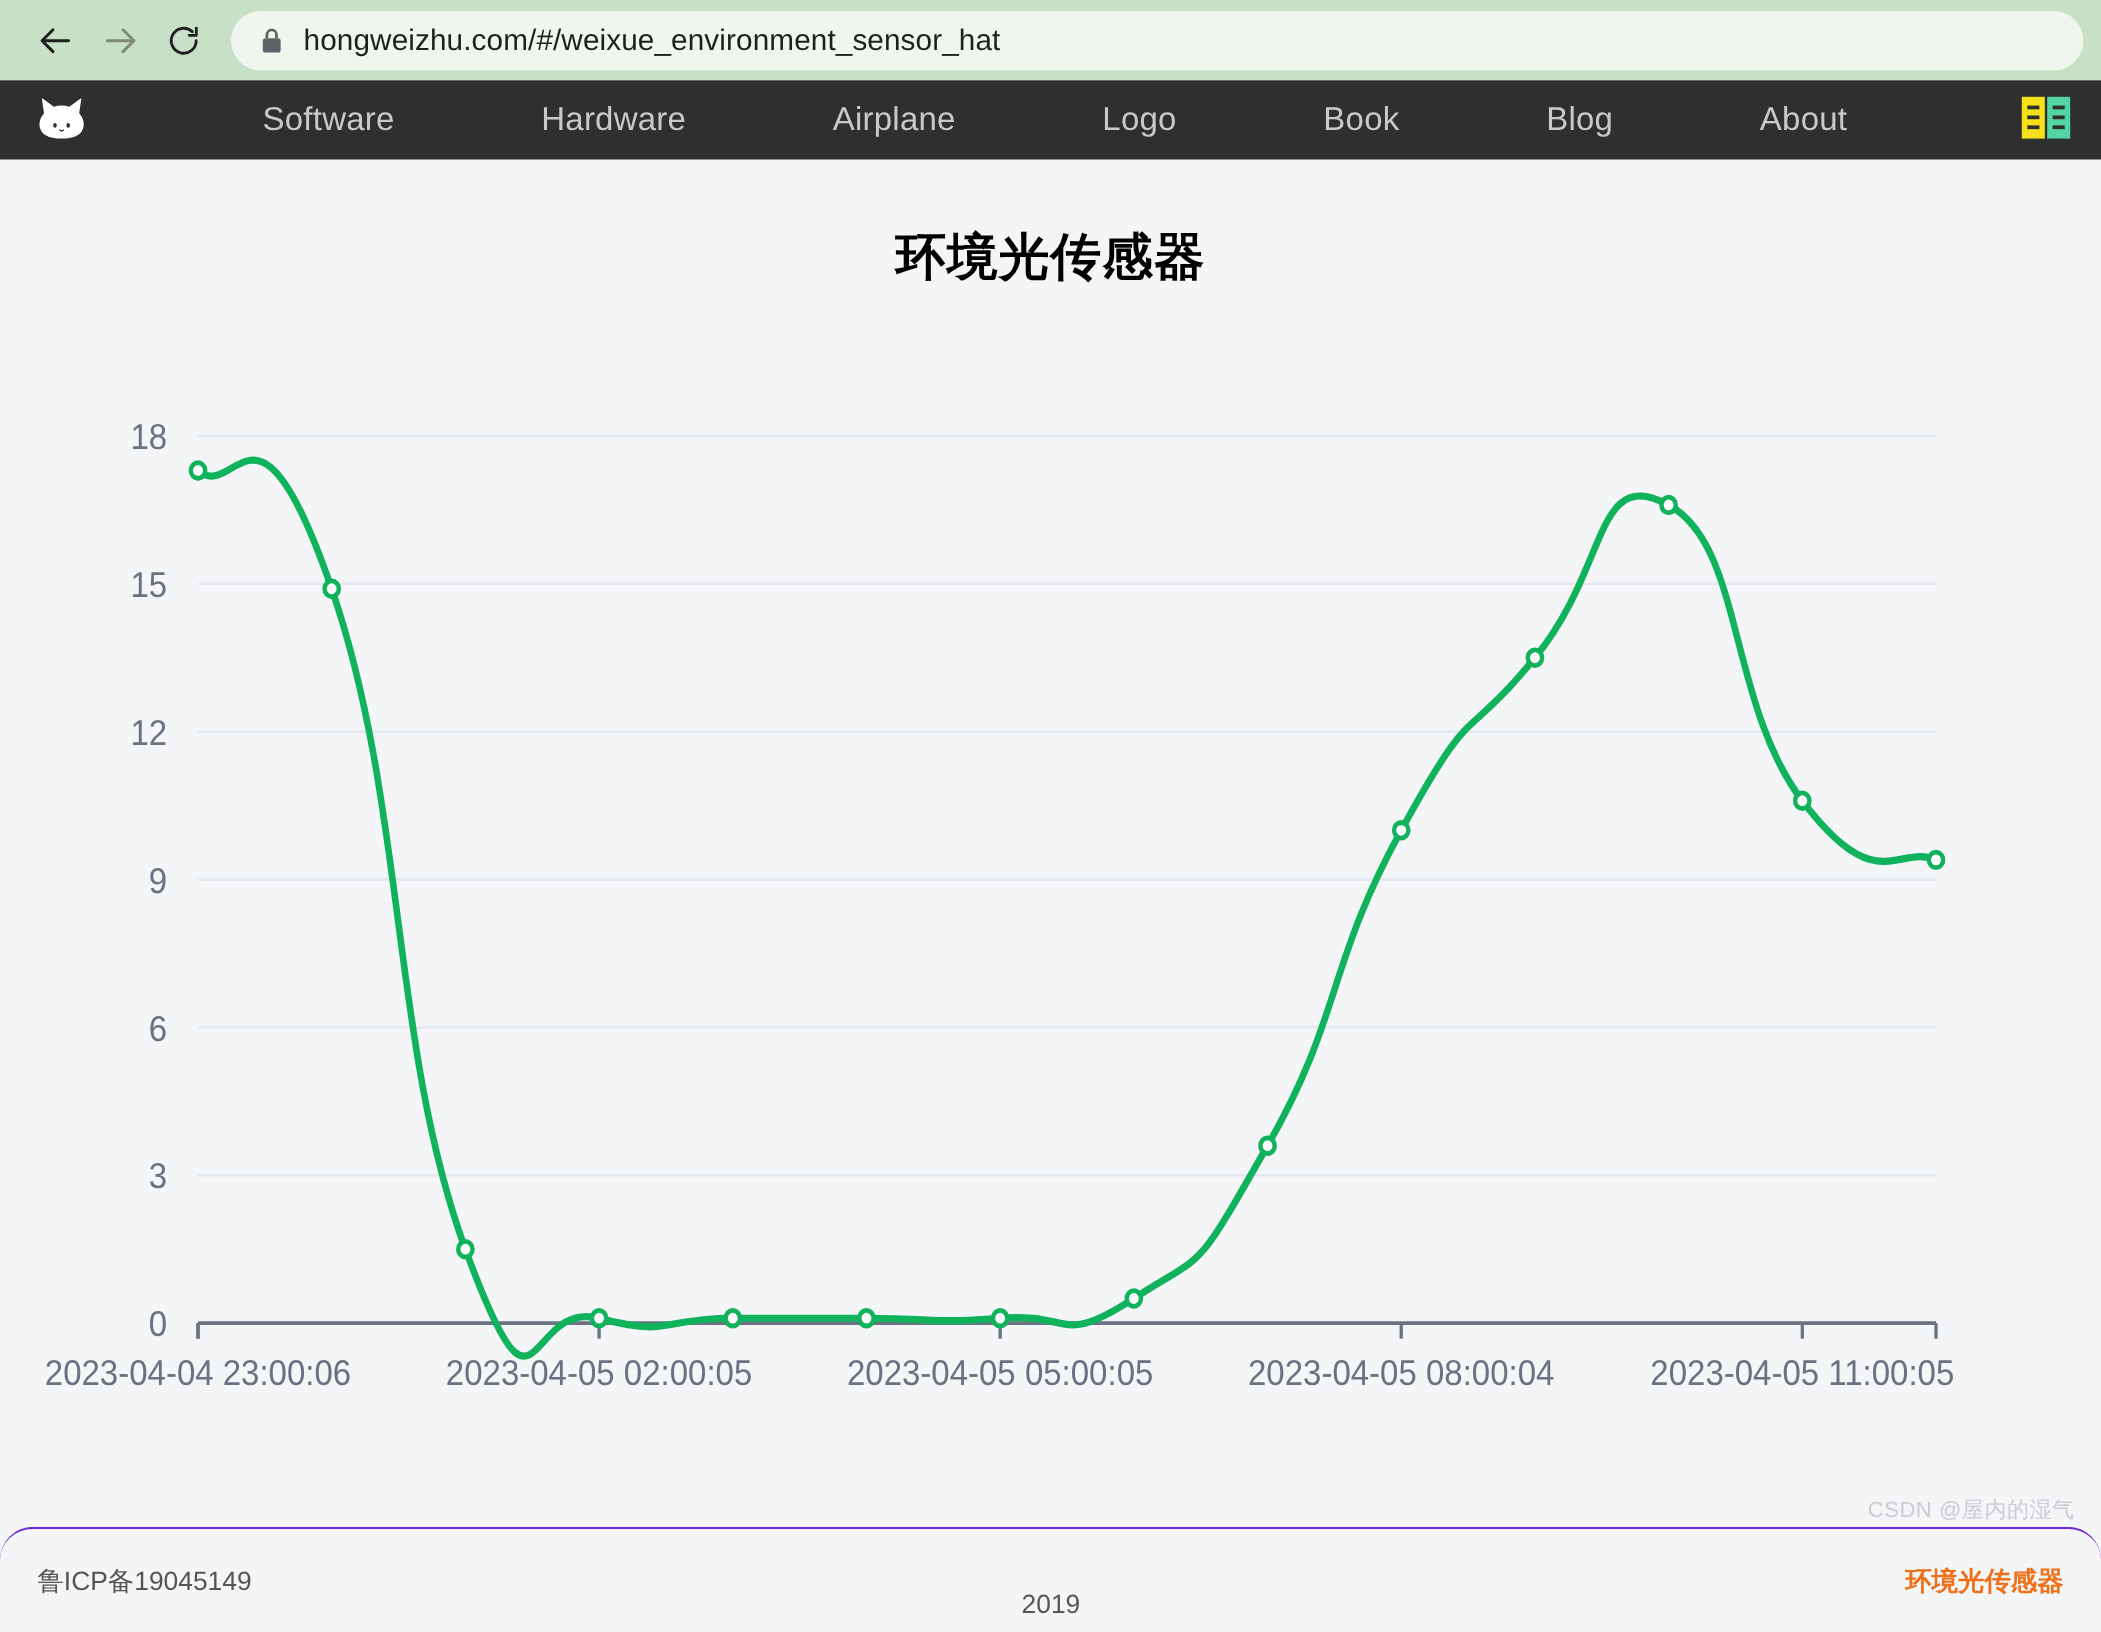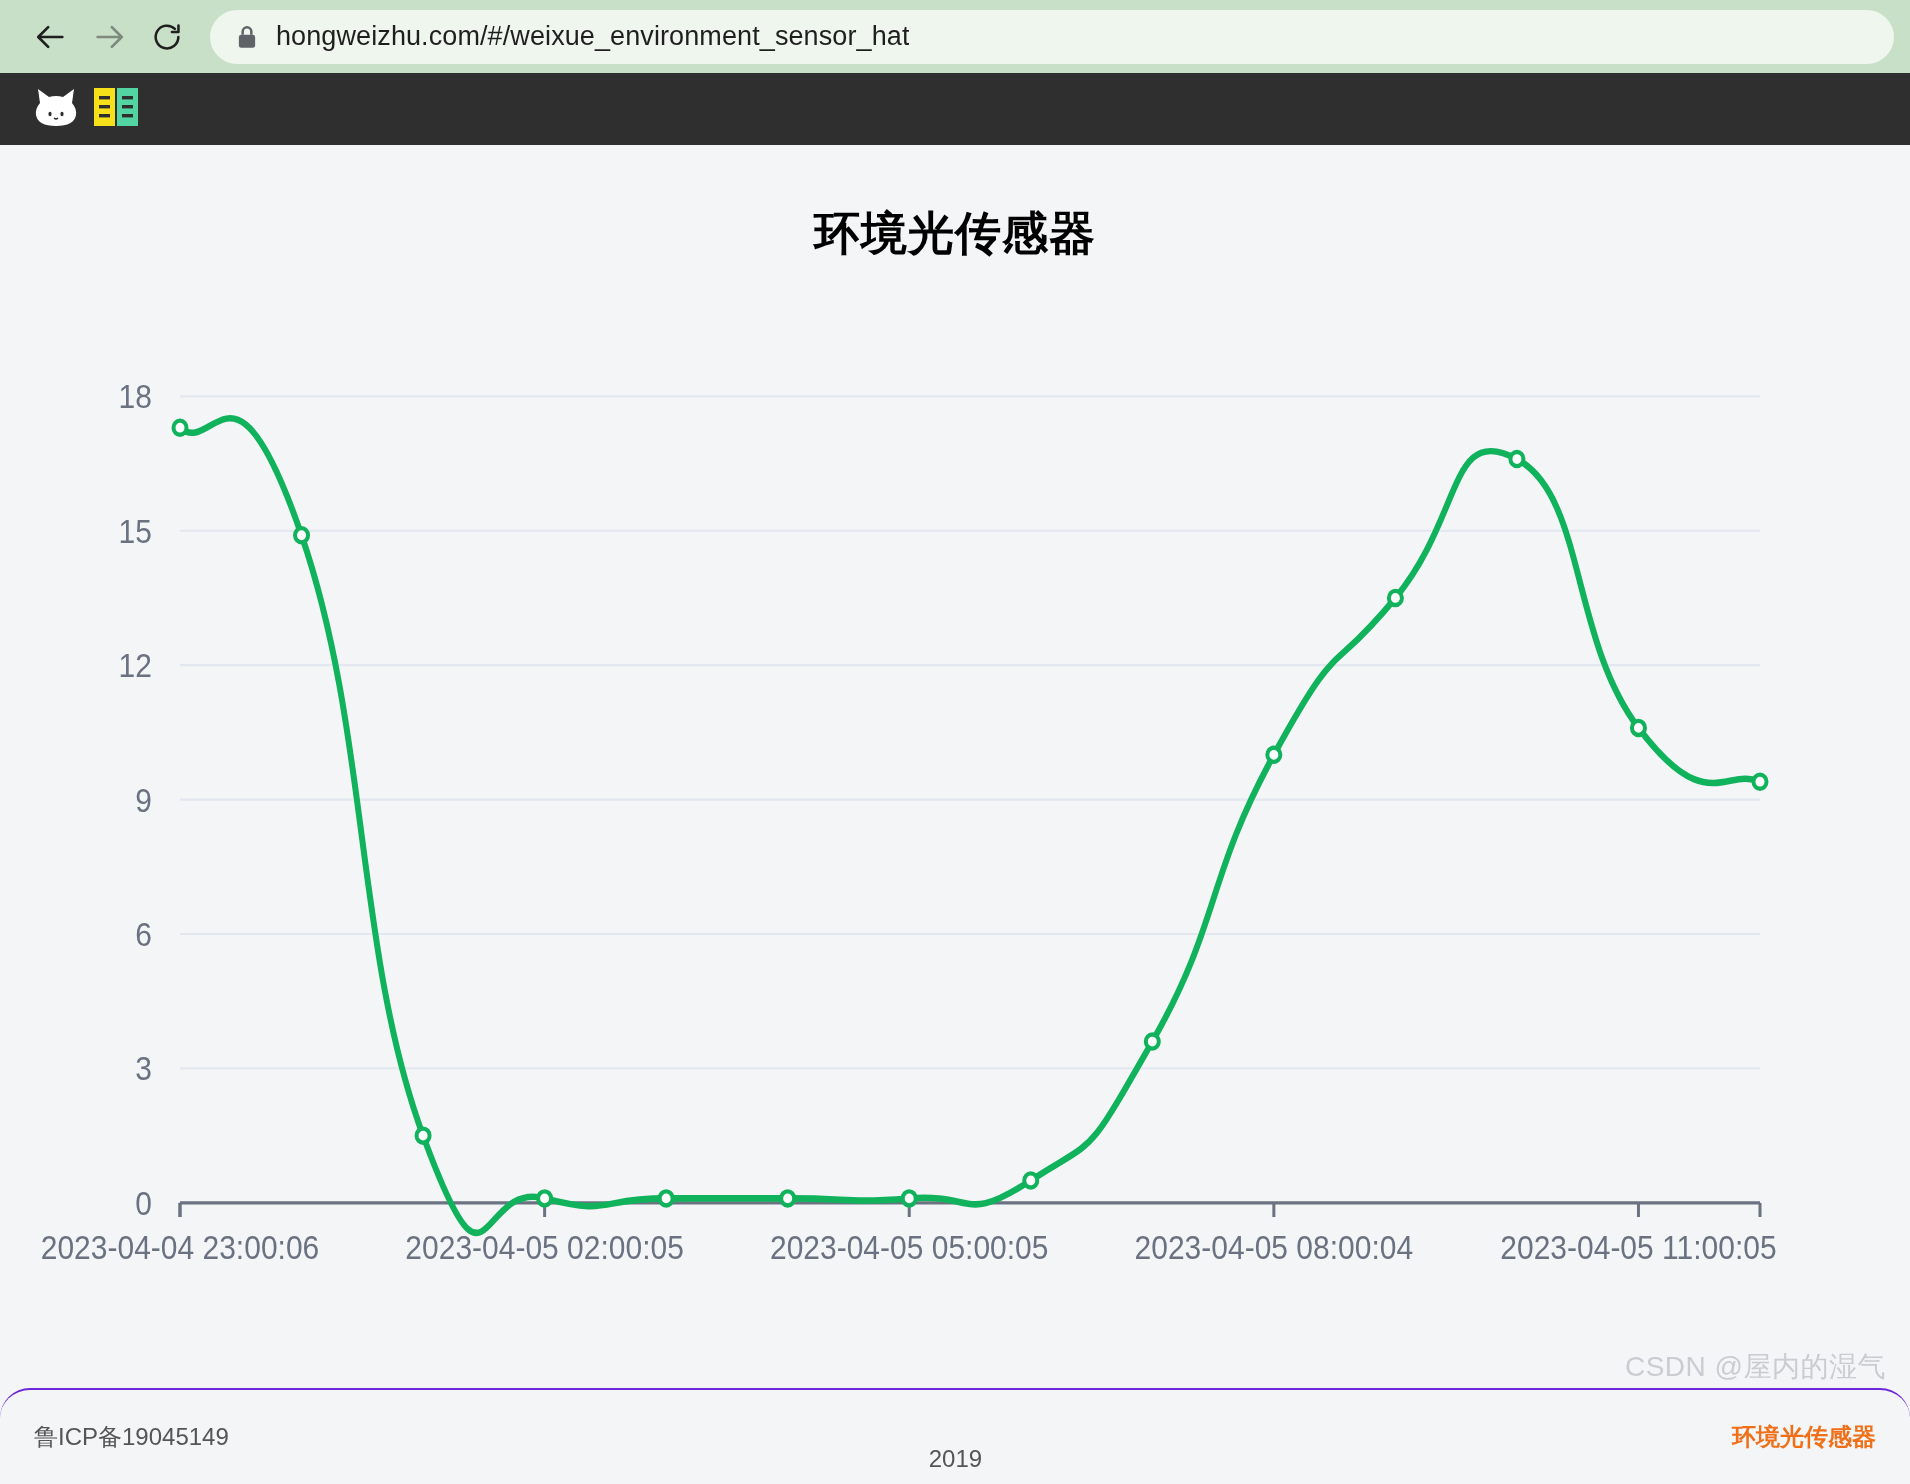--- a/index.html
+++ b/index.html
@@ -117,21 +117,21 @@
     border-radius: 30px;
   }
   .footer-left  { flex: 0 0 auto; }
   .footer-mid   { flex: 1 1 auto; text-align: center; padding-right: 50px; margin-top: 44px; }
   .footer-right { flex: 0 0 auto; color: #f07019; font-weight: bold; text-decoration: none; }
 
   .watermark {
     position: absolute;
     right: 24px;
     bottom: 18px;
-    font-size: 28px;
+    font-size: 20px;
     color: #c9ccd1;
     letter-spacing: 0.5px;
   }
   .stage { position: relative; width: 1910px; height: 1404px; }
 </style>
 </head>
 <body>
 
 <div class="stage">
 
@@ -182,20 +182,29 @@
         <svg width="48" height="44" viewBox="0 0 48 44">
           <path d="M8 18 L6 4 L17 12 Q24 10 31 12 L42 4 L40 18
                    Q45 24 44 30 Q42 41 24 41 Q6 41 4 30 Q3 24 8 18 Z" fill="#ffffff"></path>
           <ellipse cx="18" cy="29" rx="1.6" ry="2.2" fill="#2f2f2f"></ellipse>
           <ellipse cx="30" cy="29" rx="1.6" ry="2.2" fill="#2f2f2f"></ellipse>
           <path d="M22 33 Q24 35 26 33" stroke="#2f2f2f" stroke-width="1.3" fill="none"></path>
         </svg>
       </span>
     </div>
 
+    <div class="nav-links">
+      <a class="nav-link" href="#">Software</a>
+      <a class="nav-link" href="#">Hardware</a>
+      <a class="nav-link" href="#">Airplane</a>
+      <a class="nav-link" href="#">Logo</a>
+      <a class="nav-link" href="#">Book</a>
+      <a class="nav-link" href="#">Blog</a>
+      <a class="nav-link" href="#">About</a>
+    </div>
 
     <div class="book-icon">
       <span>
         <svg width="48" height="42" viewBox="0 0 48 42">
           <rect x="2" y="2" width="21" height="38" fill="#f5e019"></rect>
           <rect x="25" y="2" width="21" height="38" fill="#52d4a3"></rect>
           <rect x="23" y="2" width="2" height="38" fill="#2f2f2f"></rect>
           <rect x="7" y="10" width="11" height="3.4" fill="#2f2f2f"></rect>
           <rect x="7" y="19" width="11" height="3.4" fill="#2f2f2f"></rect>
           <rect x="7" y="28" width="11" height="3.4" fill="#2f2f2f"></rect>

